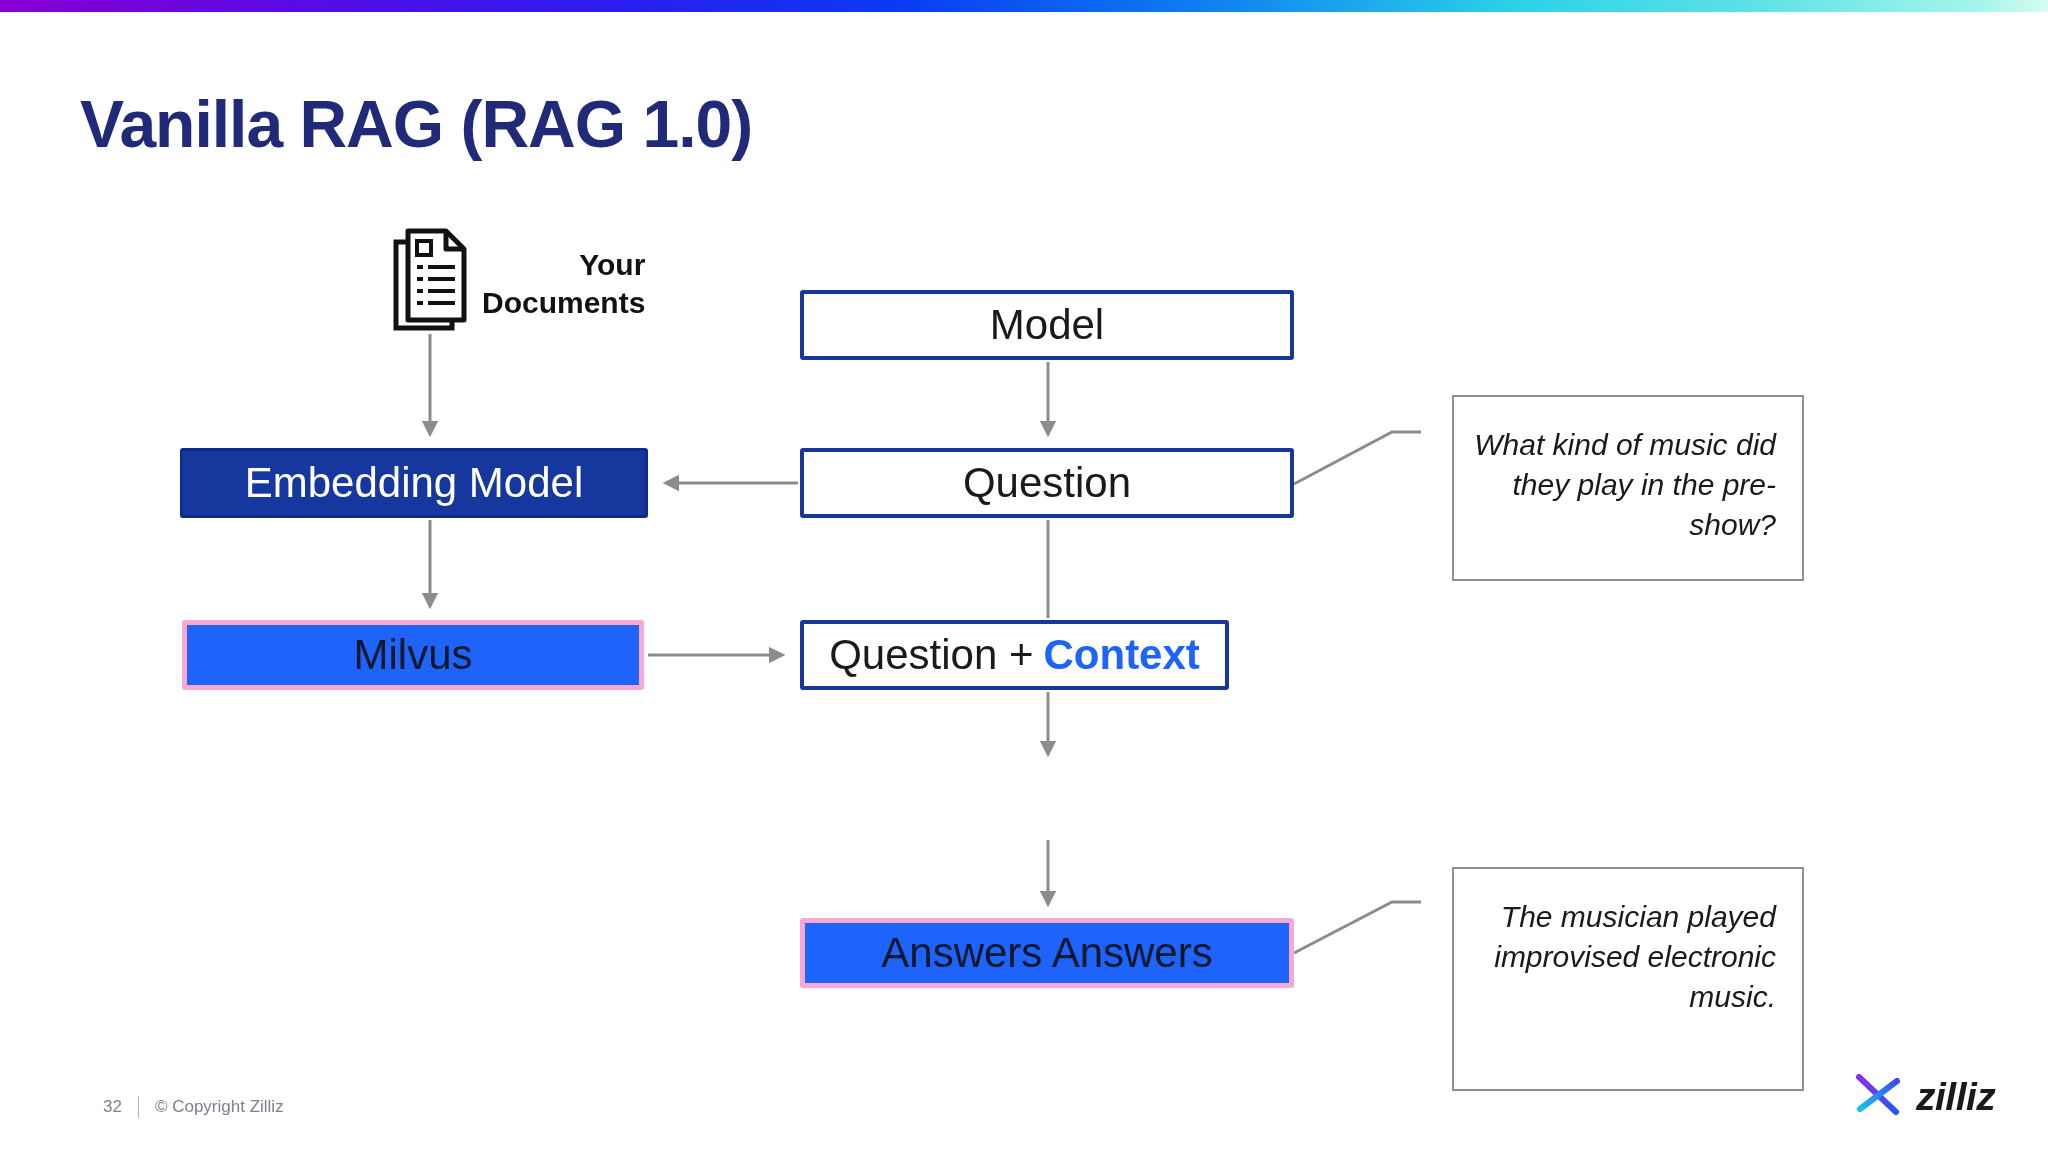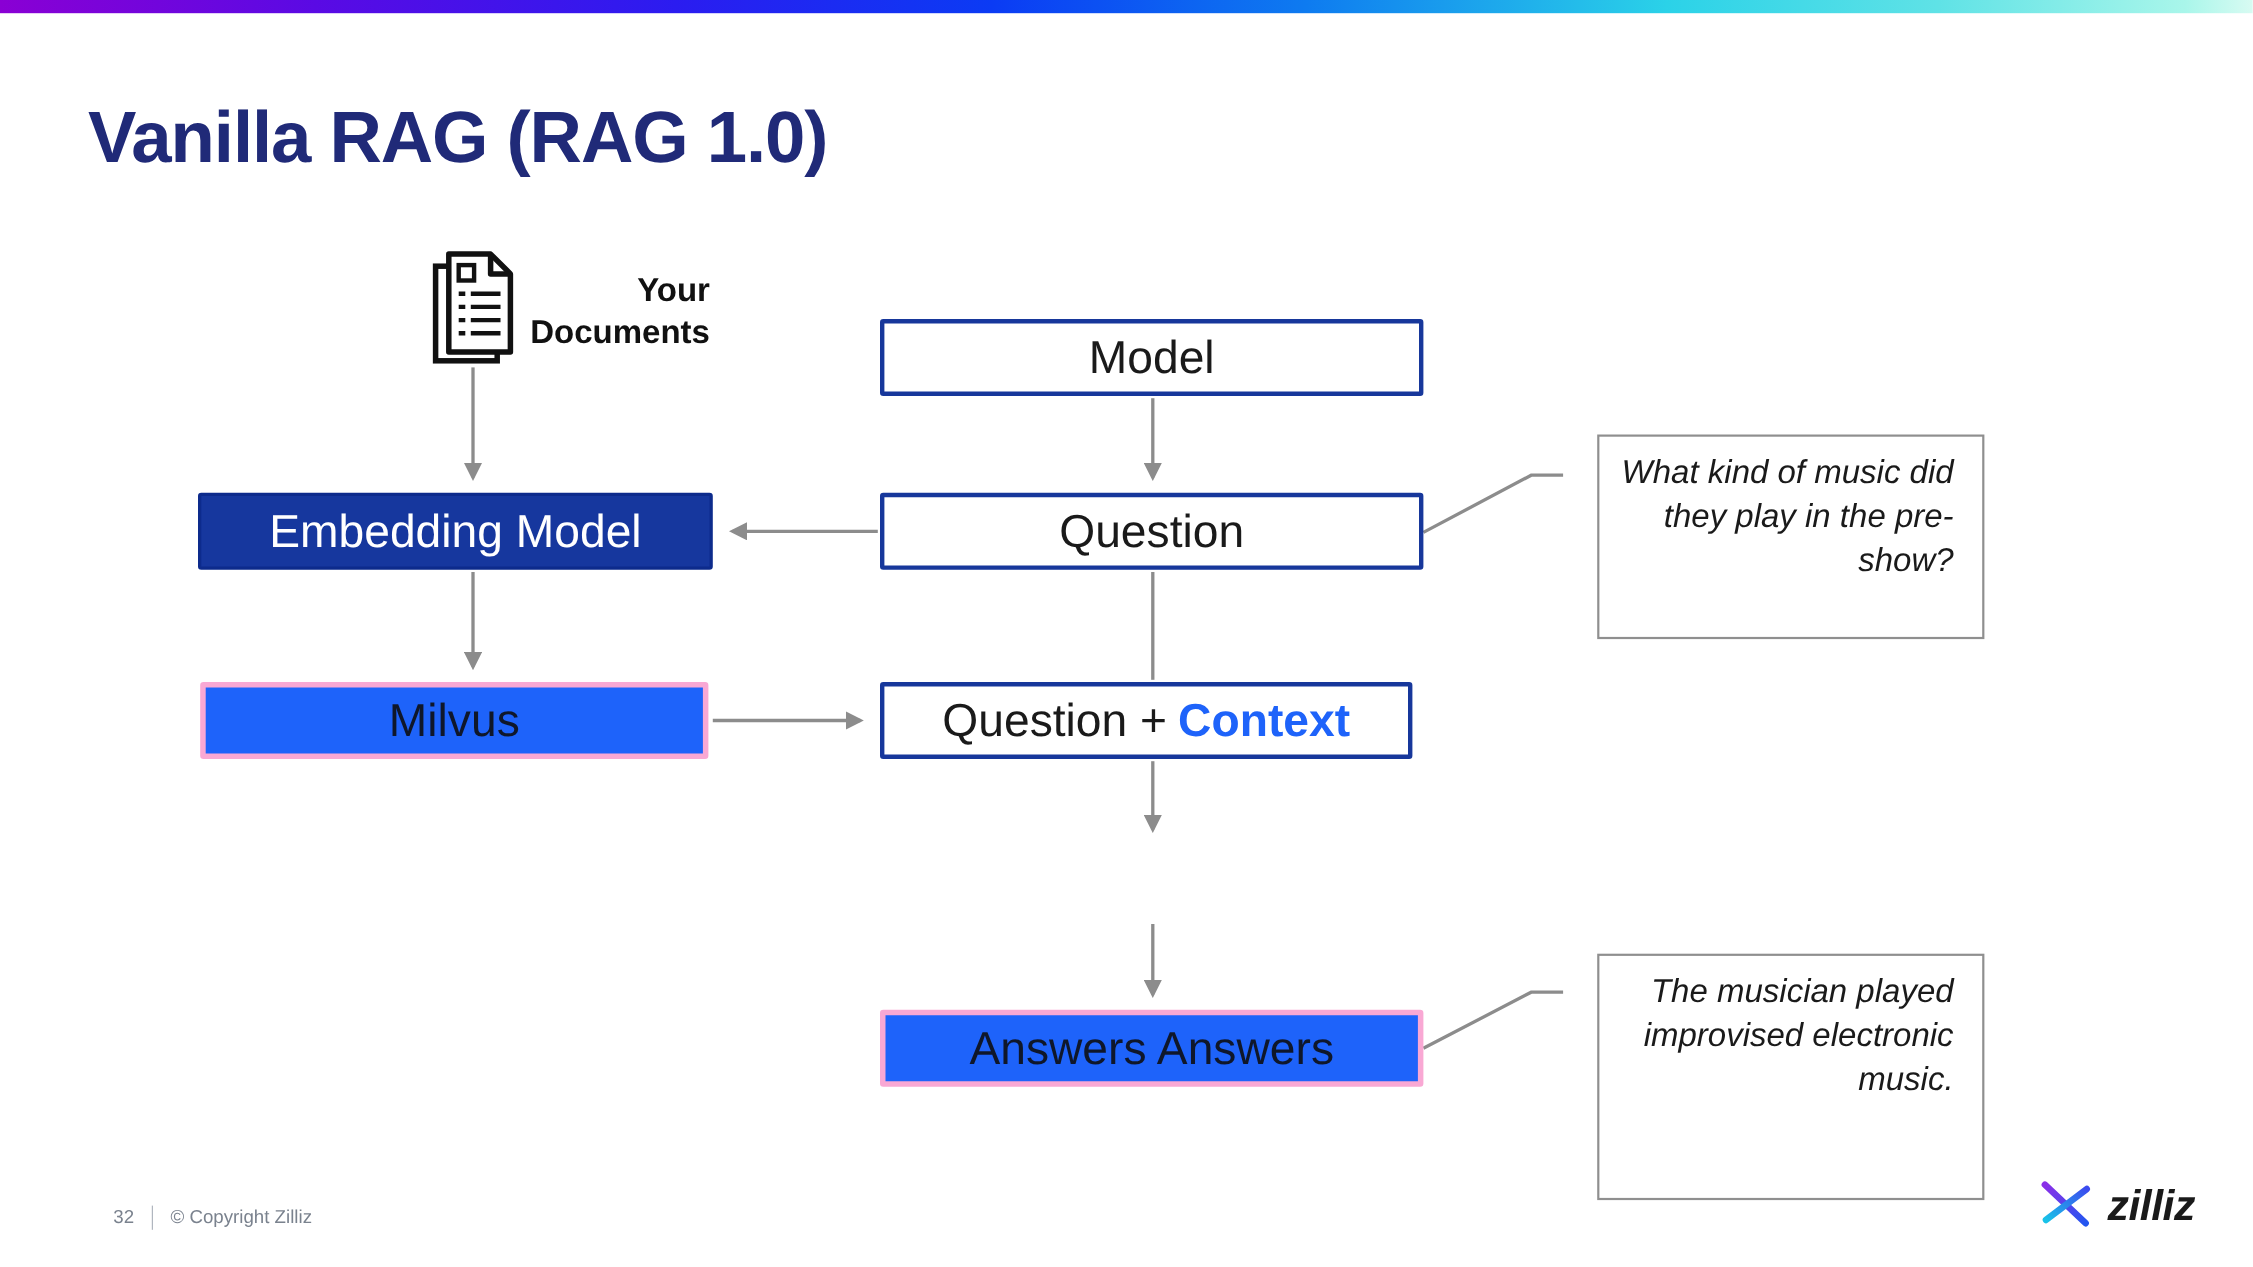--- a/index.html
+++ b/index.html
@@ -26,29 +26,29 @@
   .box{position:absolute;height:70px;display:flex;align-items:center;justify-content:center;
     font-size:42px;border-radius:3px;box-sizing:border-box;}
   .box.outline{background:#fff;border:4px solid var(--navy-border,#17379B);color:#1a1a1a;}
   .box.dark{background:var(--navy-dark,#16379E);border:3px solid #0D2B8C;color:#fff;}
   .box.bright{background:var(--bright-blue,#1E63FA);border:5px solid #f9a8d4;color:#0f172a;}
 
   .box.search{left:800px;top:290px;width:494px;}
   .box.question{left:800px;top:448px;width:494px;}
   .box.embedding{left:180px;top:448px;width:468px;}
   .box.milvus{left:182px;top:620px;width:462px;}
-  .box.qc{left:800px;top:620px;width:484px;}
+  .box.qc{left:800px;top:620px;width:429px;}
   .box.genai{left:800px;top:768px;width:494px;}
   .box.reliable{left:800px;top:918px;width:494px;}
   .qc-highlight{font-weight:bold;color:var(--bright-blue,#1E63FA);margin-left:10px;}
 
   .callout{position:absolute;width:352px;box-sizing:border-box;background:#fff;
     border:2px solid var(--callout-border,#8F8F8F);
     font-style:italic;font-size:30px;line-height:40px;color:#1a1a1a;
-    padding:13px 26px 0 18px;}
+    padding:28px 26px 0 18px;}
   .callout.q{left:1452px;top:395px;height:186px;}
   .callout.a{left:1452px;top:867px;height:224px;}
 
   .footer{position:absolute;left:103px;top:1096px;display:flex;align-items:center;
     color:var(--footer-gray,#7A828E);font-size:17px;}
   .footer .sep{width:1px;height:22px;background:#A8AEB8;margin:0 16px;}
 
   .logo{position:absolute;left:1846px;top:1060px;display:flex;align-items:center;}
   .logo-text{font-size:39px;font-weight:600;color:#1a1a1a;letter-spacing:-0.5px;margin-left:6px;margin-top:4px;font-style:italic;}
 </style>

